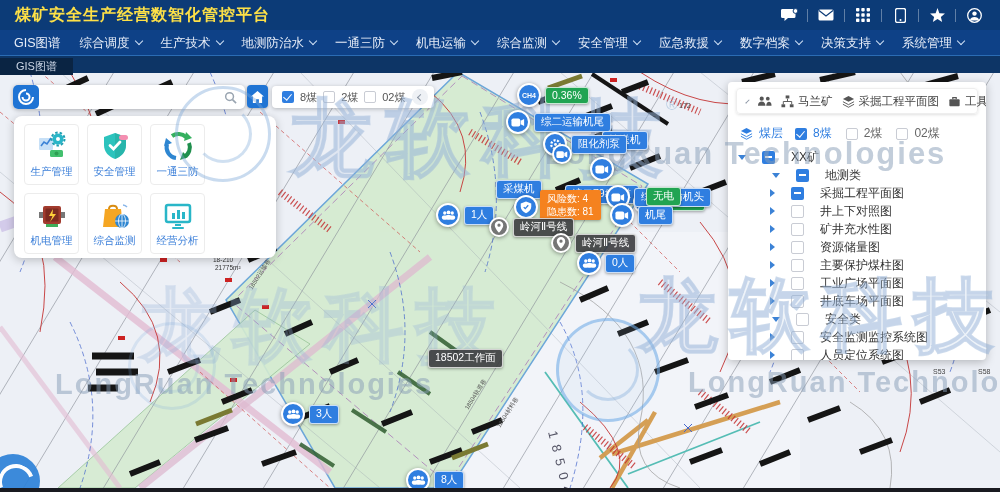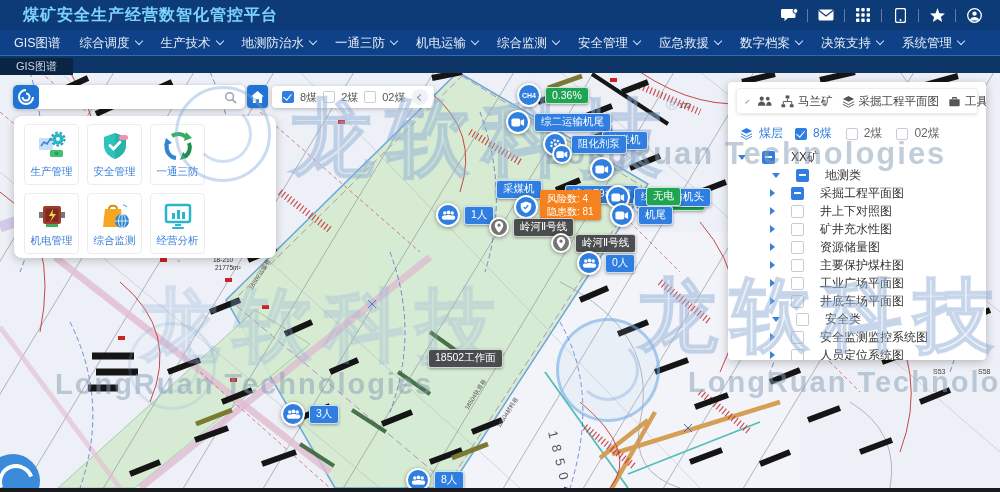--- a/index.html
+++ b/index.html
@@ -1,21 +1,21 @@
 <!DOCTYPE html>
 <html><head>
 <meta charset="utf-8">
 <style>
   html,body{margin:0;padding:0;background:#333;}
   *{box-sizing:border-box;font-family:"Liberation Sans","DejaVu Sans",sans-serif;}
   .root{position:relative;width:1000px;height:492px;overflow:hidden;background:#edf0f6;}
 
   
   .hdr{position:absolute;left:0;top:0;width:1000px;height:30px;background:#0c3b77;display:flex;align-items:center;z-index:60;}
-  .hdr-title{color:#7dd3fc;font-size:16px;font-weight:bold;padding-left:23px;letter-spacing:1px;}
+  .hdr-title{color:#fde047;font-size:16px;font-weight:bold;padding-left:15px;letter-spacing:1px;}
   .hdr-icons{margin-left:auto;display:flex;align-items:center;gap:6px;padding-right:14px;}
   .hicon{width:24px;height:20px;display:flex;align-items:center;justify-content:center;cursor:pointer;}
   .hicon svg{display:block;}
   .hsep{width:1px;height:13px;background:rgba(255,255,255,.35);}
 
   
   .menubar{position:absolute;left:0;top:30px;width:1000px;height:26px;background:#0e4187;display:flex;align-items:center;gap:19px;padding-left:14px;z-index:60;box-shadow:inset 0 -1px 0 #2b6cb4;}
   .mi{display:flex;align-items:center;color:#e8eef8;font-size:12.5px;cursor:pointer;white-space:nowrap;}
   .caret{width:6px;height:6px;border-right:1.5px solid #cfe0f5;border-bottom:1.5px solid #cfe0f5;transform:rotate(45deg);margin-left:6px;margin-top:-4px;}
 

